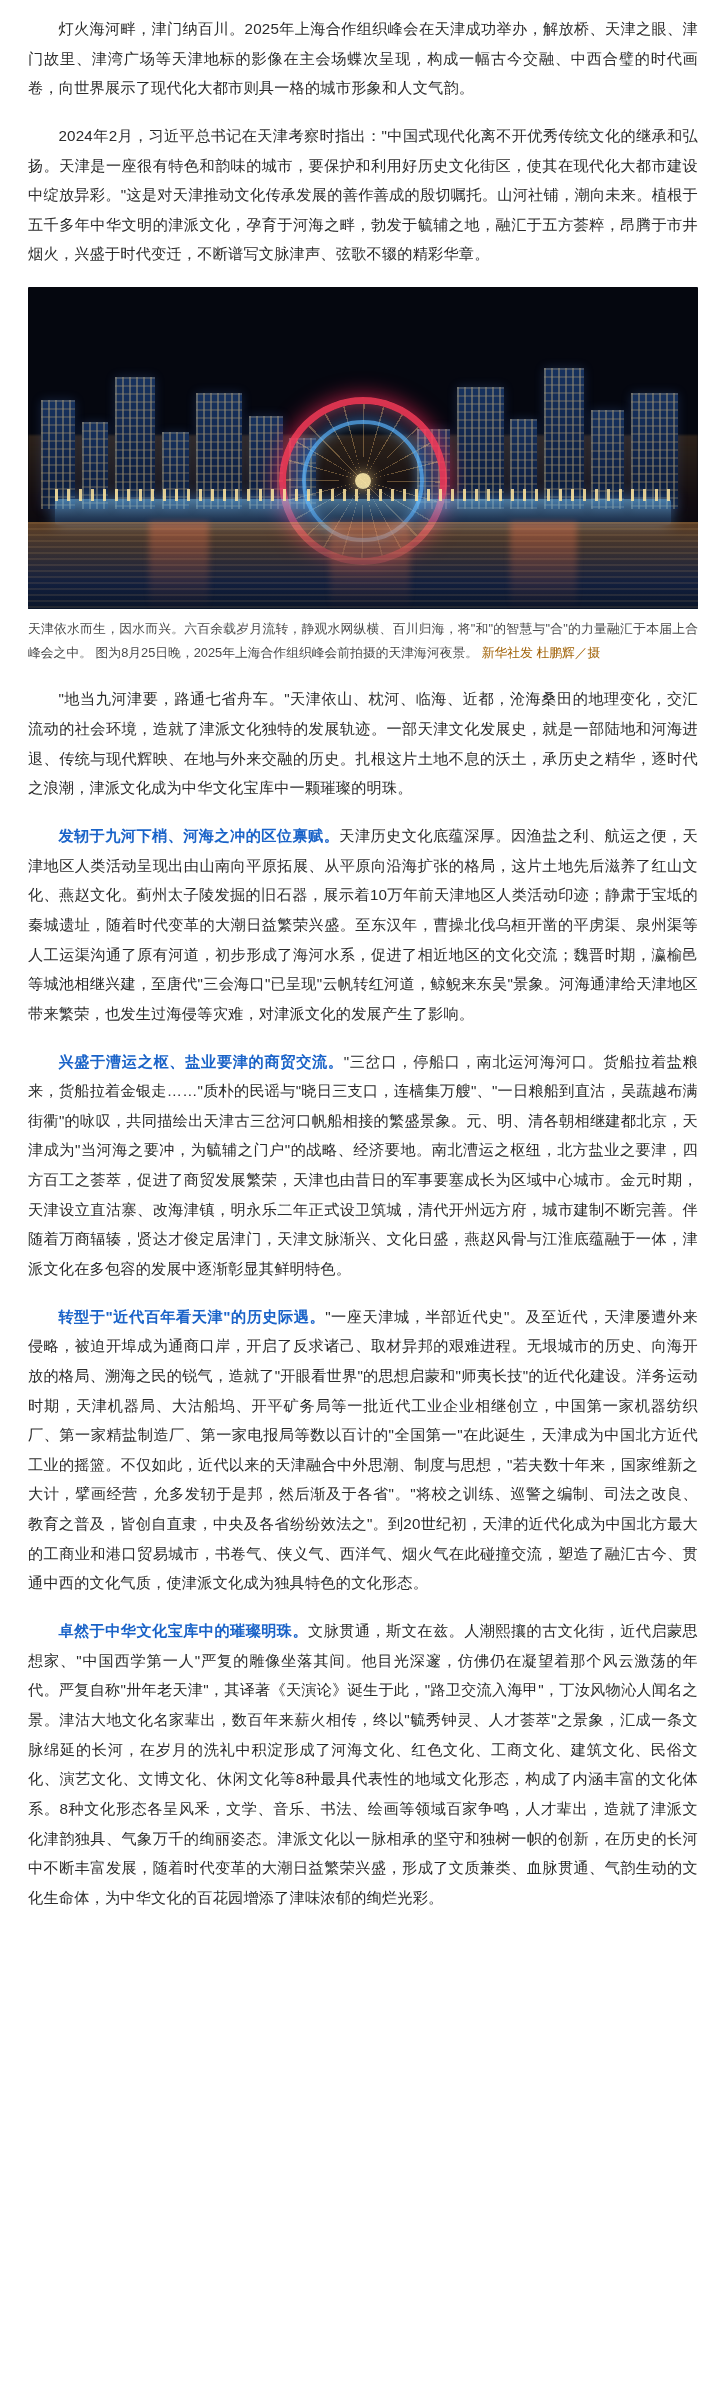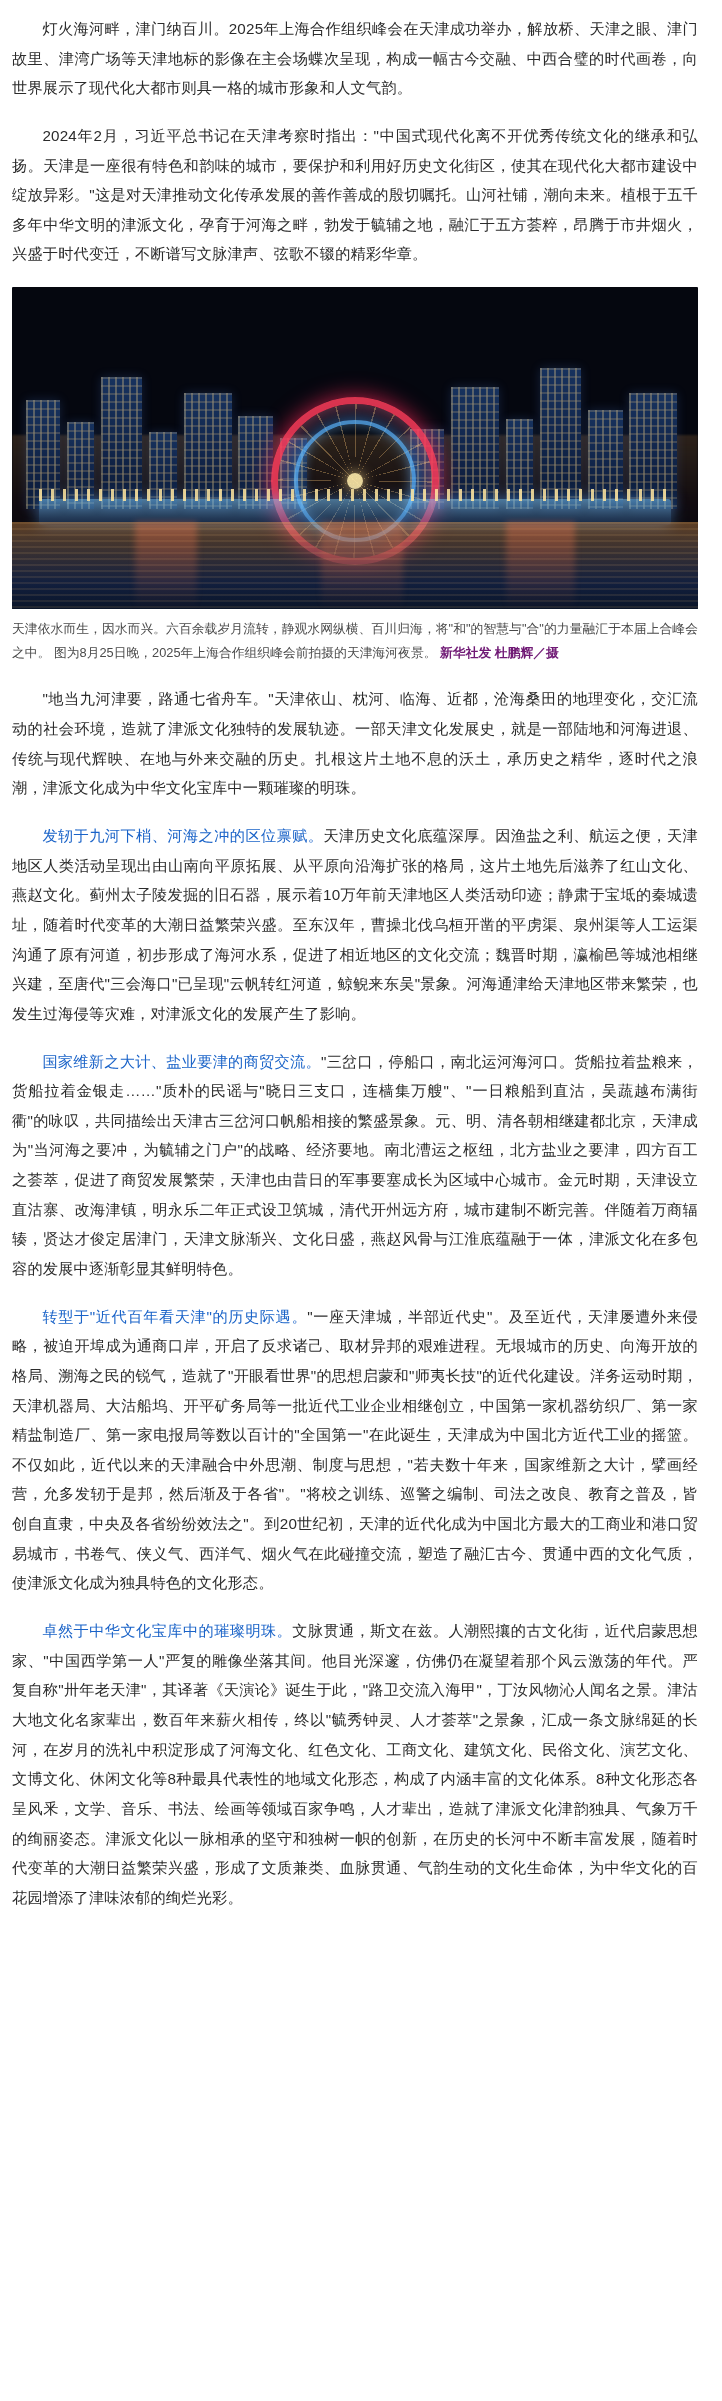--- a/index.html
+++ b/index.html
@@ -8,35 +8,35 @@
     padding: 0;
     background: #ffffff;
   }
   body {
     width: 722px;
     font-family: "Liberation Sans", sans-serif;
     color: #222222;
   }
   .page {
     width: 722px;
-    padding: 14px 24px 26px 12px;
+    padding: 14px 24px 26px 28px;
   }
   p.para {
     font-size: 15.2px;
     line-height: 1.95;
     text-align: justify;
     text-justify: inter-ideograph;
     margin: 0 0 18px 0;
     text-indent: 2em;
     color: #2b2b2b;
     letter-spacing: 0.2px;
   }
   .section-lead {
     color: #1a63c8;
-    font-weight: normal;
+    font-weight: bold;
   }
   .figure {
     margin: 8px 0 10px 0;
     width: 100%;
   }
   .photo {
     position: relative;
     width: 100%;
     height: 322px;
     overflow: hidden;
@@ -134,21 +134,21 @@
     background: linear-gradient(180deg, rgba(255,120,80,0.35), rgba(0,0,0,0));
     filter: blur(3px);
   }
   .caption {
     font-size: 12.8px;
     line-height: 1.85;
     color: #4a4a4a;
     margin: 8px 0 20px 0;
     text-align: justify;
   }
-  .caption .credit { color: #701a75; font-weight: bold; }
+  .caption .credit { color: #a16207; }
   .caption-break { display: inline; }
 </style>
 </head>
 <body>
 
 <div class="page">
 
   <p class="para">灯火海河畔，津门纳百川。2025年上海合作组织峰会在天津成功举办，解放桥、天津之眼、津门故里、津湾广场等天津地标的影像在主会场蝶次呈现，构成一幅古今交融、中西合璧的时代画卷，向世界展示了现代化大都市则具一格的城市形象和人文气韵。</p>
   <p class="para">2024年2月，习近平总书记在天津考察时指出："中国式现代化离不开优秀传统文化的继承和弘扬。天津是一座很有特色和韵味的城市，要保护和利用好历史文化街区，使其在现代化大都市建设中绽放异彩。"这是对天津推动文化传承发展的善作善成的殷切嘱托。山河社铺，潮向未来。植根于五千多年中华文明的津派文化，孕育于河海之畔，勃发于毓辅之地，融汇于五方荟粹，昂腾于市井烟火，兴盛于时代变迁，不断谱写文脉津声、弦歌不辍的精彩华章。</p>
 
@@ -191,21 +191,21 @@
     </div>
   </div>
 
   <p class="para">"地当九河津要，路通七省舟车。"天津依山、枕河、临海、近都，沧海桑田的地理变化，交汇流动的社会环境，造就了津派文化独特的发展轨迹。一部天津文化发展史，就是一部陆地和河海进退、传统与现代辉映、在地与外来交融的历史。扎根这片土地不息的沃土，承历史之精华，逐时代之浪潮，津派文化成为中华文化宝库中一颗璀璨的明珠。</p>
 
   <p class="para">
     <span class="section-lead">发轫于九河下梢、河海之冲的区位禀赋。</span><span>天津历史文化底蕴深厚。因渔盐之利、航运之便，天津地区人类活动呈现出由山南向平原拓展、从平原向沿海扩张的格局，这片土地先后滋养了红山文化、燕赵文化。蓟州太子陵发掘的旧石器，展示着10万年前天津地区人类活动印迹；静肃于宝坻的秦城遗址，随着时代变革的大潮日益繁荣兴盛。至东汉年，曹操北伐乌桓开凿的平虏渠、泉州渠等人工运渠沟通了原有河道，初步形成了海河水系，促进了相近地区的文化交流；魏晋时期，瀛榆邑等城池相继兴建，至唐代"三会海口"已呈现"云帆转红河道，鲸鲵来东吴"景象。河海通津给天津地区带来繁荣，也发生过海侵等灾难，对津派文化的发展产生了影响。</span>
   </p>
 
   <p class="para">
-    <span class="section-lead">国家维新之大计、盐业要津的商贸交流。</span><span>"三岔口，停船口，南北运河海河口。货船拉着盐粮来，货船拉着金银走……"质朴的民谣与"晓日三支口，连樯集万艘"、"一日粮船到直沽，吴蔬越布满街衢"的咏叹，共同描绘出天津古三岔河口帆船相接的繁盛景象。元、明、清各朝相继建都北京，天津成为"当河海之要冲，为毓辅之门户"的战略、经济要地。南北漕运之枢纽，北方盐业之要津，四方百工之荟萃，促进了商贸发展繁荣，天津也由昔日的军事要塞成长为区域中心城市。金元时期，天津设立直沽寨、改海津镇，明永乐二年正式设卫筑城，清代开州远方府，城市建制不断完善。伴随着万商辐辏，贤达才俊定居津门，天津文脉渐兴、文化日盛，燕赵风骨与江淮底蕴融于一体，津派文化在多包容的发展中逐渐彰显其鲜明特色。</span>
+    <span class="section-lead">兴盛于漕运之枢、盐业要津的商贸交流。</span><span>"三岔口，停船口，南北运河海河口。货船拉着盐粮来，货船拉着金银走……"质朴的民谣与"晓日三支口，连樯集万艘"、"一日粮船到直沽，吴蔬越布满街衢"的咏叹，共同描绘出天津古三岔河口帆船相接的繁盛景象。元、明、清各朝相继建都北京，天津成为"当河海之要冲，为毓辅之门户"的战略、经济要地。南北漕运之枢纽，北方盐业之要津，四方百工之荟萃，促进了商贸发展繁荣，天津也由昔日的军事要塞成长为区域中心城市。金元时期，天津设立直沽寨、改海津镇，明永乐二年正式设卫筑城，清代开州远方府，城市建制不断完善。伴随着万商辐辏，贤达才俊定居津门，天津文脉渐兴、文化日盛，燕赵风骨与江淮底蕴融于一体，津派文化在多包容的发展中逐渐彰显其鲜明特色。</span>
   </p>
 
   <p class="para">
     <span class="section-lead">转型于"近代百年看天津"的历史际遇。</span><span>"一座天津城，半部近代史"。及至近代，天津屡遭外来侵略，被迫开埠成为通商口岸，开启了反求诸己、取材异邦的艰难进程。无垠城市的历史、向海开放的格局、溯海之民的锐气，造就了"开眼看世界"的思想启蒙和"师夷长技"的近代化建设。洋务运动时期，天津机器局、大沽船坞、开平矿务局等一批近代工业企业相继创立，中国第一家机器纺织厂、第一家精盐制造厂、第一家电报局等数以百计的"全国第一"在此诞生，天津成为中国北方近代工业的摇篮。不仅如此，近代以来的天津融合中外思潮、制度与思想，"若夫数十年来，国家维新之大计，擘画经营，允多发轫于是邦，然后渐及于各省"。"将校之训练、巡警之编制、司法之改良、教育之普及，皆创自直隶，中央及各省纷纷效法之"。到20世纪初，天津的近代化成为中国北方最大的工商业和港口贸易城市，书卷气、侠义气、西洋气、烟火气在此碰撞交流，塑造了融汇古今、贯通中西的文化气质，使津派文化成为独具特色的文化形态。</span>
   </p>
 
   <p class="para">
     <span class="section-lead">卓然于中华文化宝库中的璀璨明珠。</span><span>文脉贯通，斯文在兹。人潮熙攘的古文化街，近代启蒙思想家、"中国西学第一人"严复的雕像坐落其间。他目光深邃，仿佛仍在凝望着那个风云激荡的年代。严复自称"卅年老天津"，其译著《天演论》诞生于此，"路卫交流入海甲"，丁汝风物沁人闻名之景。津沽大地文化名家辈出，数百年来薪火相传，终以"毓秀钟灵、人才荟萃"之景象，汇成一条文脉绵延的长河，在岁月的洗礼中积淀形成了河海文化、红色文化、工商文化、建筑文化、民俗文化、演艺文化、文博文化、休闲文化等8种最具代表性的地域文化形态，构成了内涵丰富的文化体系。8种文化形态各呈风釆，文学、音乐、书法、绘画等领域百家争鸣，人才辈出，造就了津派文化津韵独具、气象万千的绚丽姿态。津派文化以一脉相承的坚守和独树一帜的创新，在历史的长河中不断丰富发展，随着时代变革的大潮日益繁荣兴盛，形成了文质兼类、血脉贯通、气韵生动的文化生命体，为中华文化的百花园增添了津味浓郁的绚烂光彩。</span>
   </p>
 

